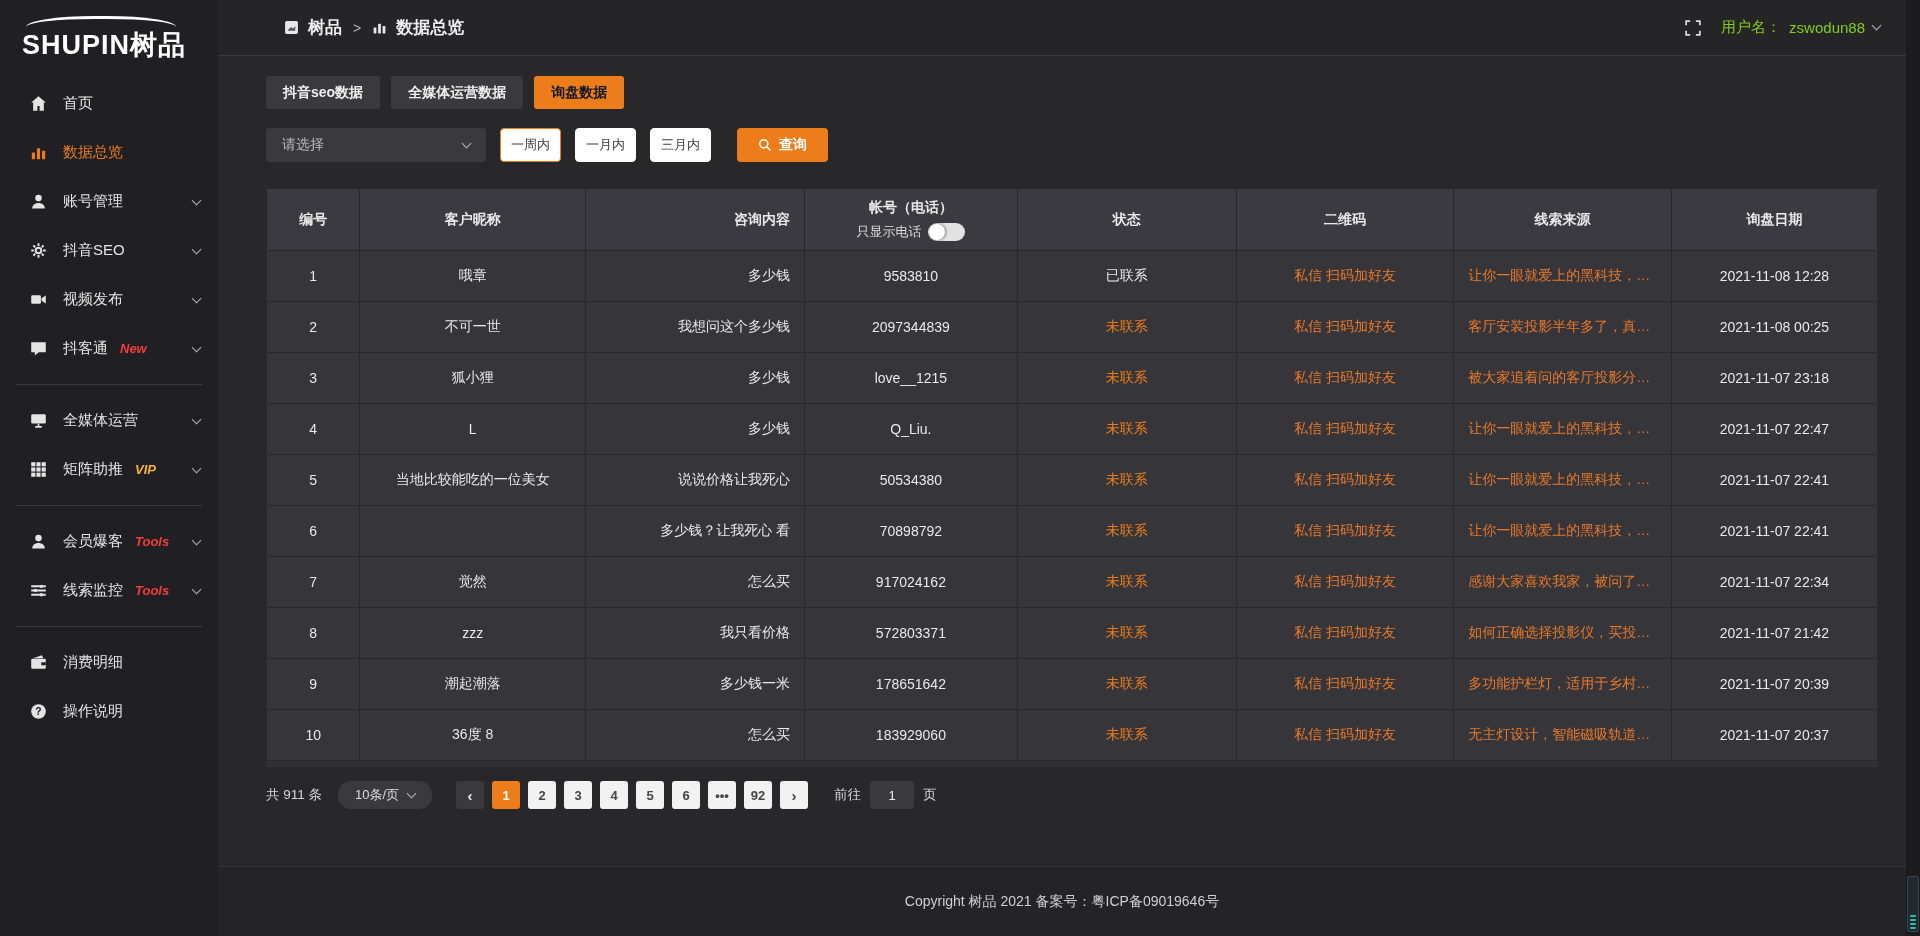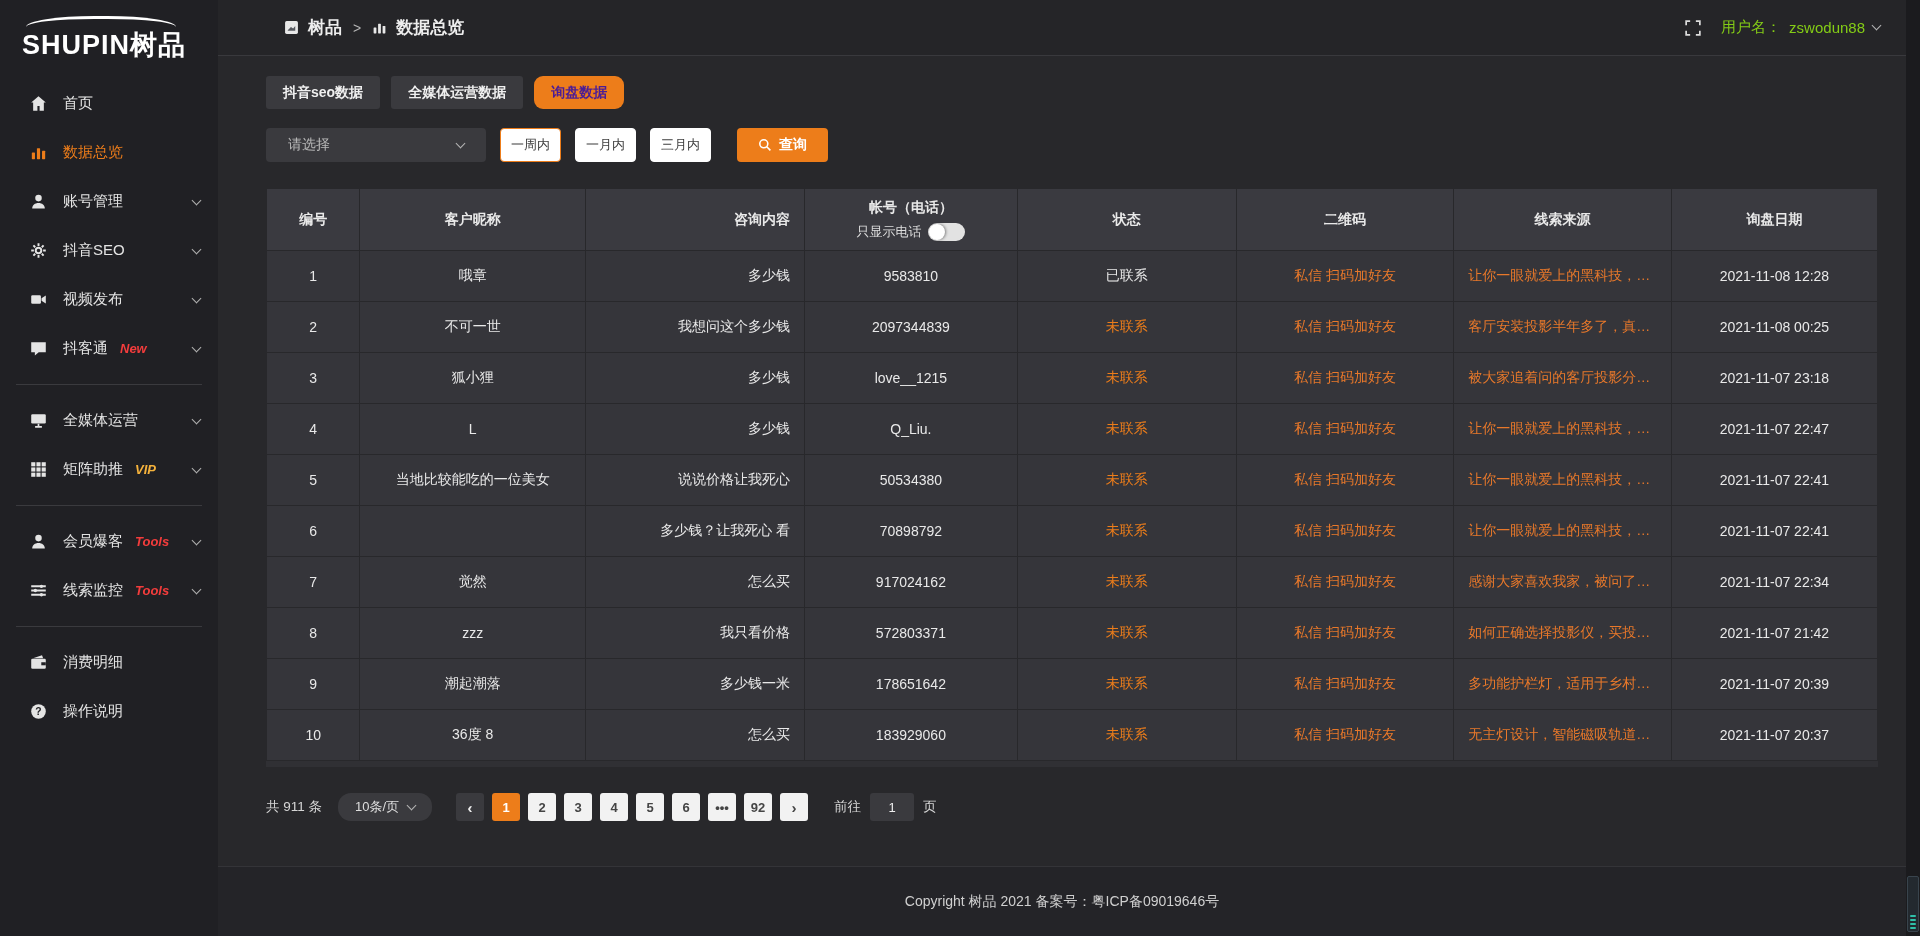--- a/index.html
+++ b/index.html
@@ -28,43 +28,43 @@
   .breadcrumb { display:flex; align-items:center; gap:9px; font-size:17px; font-weight:bold; color:#ededed; }
   .bc-sep { color:#b5b5b5; font-size:14px; font-weight:normal; padding:0 2px; }
   .top-right { margin-left:auto; display:flex; align-items:center; gap:20px; font-size:15px; color:#84cc16; }
   .user-chip { display:flex; align-items:center; gap:8px; cursor:pointer; }
   .cv { display:inline-block; width:7px; height:7px; border-right:1.5px solid #b5b5b5; border-bottom:1.5px solid #b5b5b5; transform:rotate(45deg); margin-top:-4px; }
 
   .content { flex:1; padding:20px 28px 0 48px; }
 
   .tabs { display:flex; gap:11px; }
   .tab { background:#3a3a3e; color:#f0f0f0; border:none; height:33px; padding:0 17px; border-radius:3px; font-size:14px; font-weight:bold; cursor:pointer; font-family:inherit; }
-  .tab.active { background:var(--accent,#ed7d1a); color:#4c1d95;border-radius:9px; }
+  .tab.active { background:var(--accent,#ed7d1a); color:#0f172a; }
 
   .filters { display:flex; align-items:center; gap:14px; margin-top:19px; }
-  .select { width:220px; height:34px; background:#3a3a3e; border-radius:4px; display:flex; align-items:center; padding:0 22px; color:#b9b9b9; font-size:14px; cursor:pointer; }
+  .select { width:220px; height:34px; background:#3a3a3e; border-radius:4px; display:flex; align-items:center; padding:0 16px; color:#b9b9b9; font-size:14px; cursor:pointer; }
   .select .cv { margin-left:auto; }
   .period { height:34px; min-width:57px; background:#fff; color:#3c3c3c; border:1px solid #fff; border-radius:4px; font-size:13px; cursor:pointer; font-family:inherit; padding:0 10px; }
   .period.active { border-color:var(--accent,#ed7d1a); }
   .query-btn { height:34px; padding:0 21px; margin-left:12px; background:var(--accent,#ed7d1a); color:#fff; border:none; border-radius:4px; font-size:14px; font-weight:bold; display:flex; align-items:center; gap:7px; cursor:pointer; font-family:inherit; }
 
   
   .table-wrap { margin-top:26px; background:#303034; padding-bottom:6px; }
   table { width:100%; border-collapse:collapse; table-layout:fixed; }
   th,td { border:1px solid #28282b; background:#35353a; color:#e9e9e9; font-size:14px; text-align:center; height:51px; padding:0 14px; overflow:hidden; white-space:nowrap; text-overflow:ellipsis; }
   thead th { background:#3a3a40; height:62px; font-weight:bold; }
   .c-left { text-align:right; }
   .link { color:var(--link,#e8782a); cursor:pointer;margin-top:43px; }
   td.pending { color:var(--accent,#ed7d1a); }
   .toggle-row { display:flex; align-items:flex-start; justify-content:center; gap:7px; font-weight:normal; font-size:13px; color:#ddd; margin-top:6px; }
   .switch { width:37px; height:18px; background:#e2e2e2; border-radius:9px; position:relative; cursor:pointer; }
   .switch .knob { position:absolute; left:1px; top:1px; width:16px; height:16px; border-radius:50%; background:#fff; box-shadow:1px 0 3px rgba(0,0,0,.45); }
 
   
-  .pagination { display:flex; align-items:center; gap:8px; margin-top:26px; font-size:13.5px; color:#d6d6d6; }
+  .pagination { display:flex; align-items:center; gap:8px; margin-top:14px; font-size:13.5px; color:#d6d6d6; }
   .page-size { width:94px; height:28px; margin-left:8px; background:#3a3a3e; border-radius:13px; display:flex; align-items:center; justify-content:center; gap:9px; color:#ddd; cursor:pointer; font-size:13px; }
   .pg-btn { min-width:28px; height:28px; border:none; border-radius:3px; background:#f2f2f2; color:#454545; font-size:13px; font-weight:bold; display:flex; align-items:center; justify-content:center; cursor:pointer; font-family:inherit; }
   .pg-btn.active { background:var(--accent,#ed7d1a); color:#fff; }
   .pg-prev { background:#3a3a3e; color:#eee; margin-left:16px; font-size:15px; }
   .pg-next { font-size:15px; }
   .goto { display:flex; align-items:center; gap:9px; margin-left:18px; }
   .goto-input { width:44px; height:28px; background:#3a3a3e; border:none; border-radius:3px; color:#eee; text-align:center; font-size:13px; font-family:inherit; }
 
   
   .footer { margin-top:auto; height:70px; flex-shrink:0; background:#242428; border-top:1px solid #343438; display:flex; align-items:center; justify-content:center; color:#d0d0d0; font-size:14px; }

